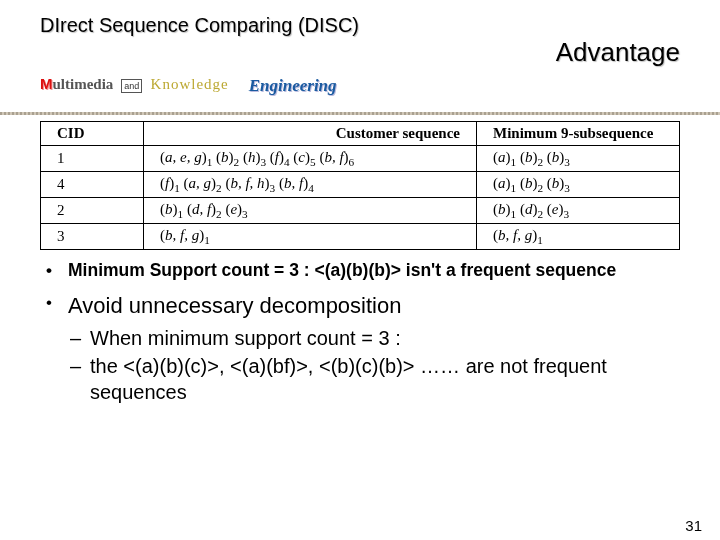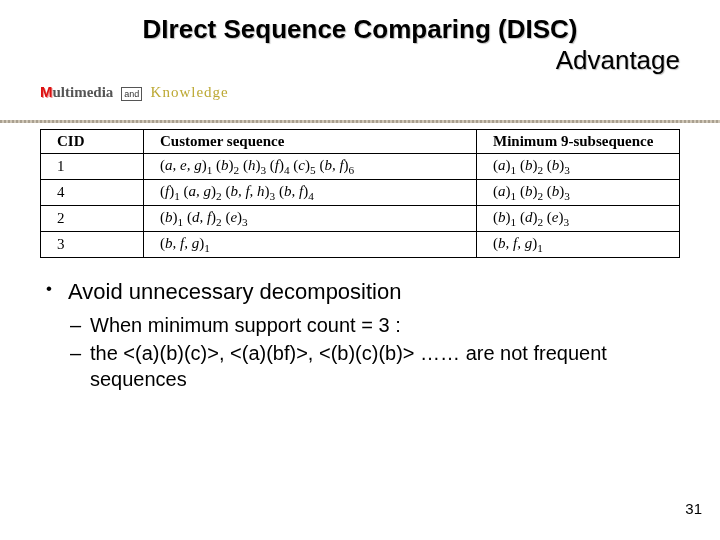--- a/index.html
+++ b/index.html
@@ -13,23 +13,23 @@
     overflow: hidden;
   }
   .slide {
     position: relative;
     width: 720px;
     height: 540px;
     box-sizing: border-box;
     padding: 10px 40px 0 40px;
   }
   .title {
-    text-align: center;
-    font-size: 26px;
-    font-weight: bold;
+    text-align: left;
+    font-size: 20px;
+    font-weight: normal;
     margin: 4px 0 0 0;
     text-shadow: 1px 1px 1px rgba(0,0,0,0.25);
   }
   .subtitle {
     text-align: right;
     font-size: 26px;
     font-weight: normal;
     margin: 0 0 8px 0;
     text-shadow: 1px 1px 1px rgba(0,0,0,0.25);
   }
@@ -68,21 +68,21 @@
   table.data th, table.data td {
     border: 1.5px solid #000;
     padding: 3px 16px;
     text-align: left;
     vertical-align: middle;
   }
   table.data th {
     font-weight: bold;
   }
   table.data .col-cid { width: 70px; }
-  table.data .col-seq { width: 300px; }
+  table.data .col-seq { width: 300px; text-align: right; }
   table.data em, table.data i { font-style: italic; }
   .sub { vertical-align: sub; font-size: 0.75em; }
 
   ul.body {
     list-style: none;
     padding: 0;
     margin: 10px 0 0 0;
     font-family: Arial, sans-serif;
   }
   ul.body > li {
@@ -94,21 +94,21 @@
   }
   ul.body > li::before {
     content: "•";
     position: absolute;
     left: 6px;
     top: 0;
     font-size: 17px;
   }
   ul.body > li.big {
     font-size: 22px;
-    margin-top: 20px;
+    margin-top: 10px;
     margin-bottom: 6px;
   }
   ul.sub {
     list-style: none;
     padding: 0;
     margin: 4px 0 0 0;
   }
   ul.sub > li {
     position: relative;
     padding-left: 50px;
@@ -119,21 +119,21 @@
   ul.sub > li::before {
     content: "–";
     position: absolute;
     left: 30px;
     top: 0;
   }
   .bold { font-weight: bold; }
   .pagenum {
     position: absolute;
     right: 18px;
-    bottom: 23px;
+    bottom: 6px;
     font-size: 15px;
     font-family: Arial, sans-serif;
   }
 </style>
 </head>
 <body>
 
 <div class="slide">
 
   <h1 class="title">DIrect Sequence Comparing (DISC)</h1>
@@ -142,20 +142,21 @@
   <div class="letterhead">
     <div class="col">
       <div>
         <span class="ml1">M</span><span class="ml-rest">ultimedia</span>
       </div>
       <div>
         <span class="and-box">and</span>
         <span class="know">K</span><span class="know">nowledge</span>
       </div>
     </div>
+    <div class="eng" style="margin-left:18px; align-self:flex-start;">Engineering</div>
   </div>
 
   <div class="hr"></div>
 
   <table class="data">
     <thead>
       <tr>
         <th class="col-cid">CID</th>
         <th class="col-seq">Customer sequence</th>
         <th>Minimum 9-subsequence</th>
@@ -179,20 +180,21 @@
       </tr>
       <tr>
         <td>3</td>
         <td>(<i>b, f, g</i>)<span class="sub">1</span></td>
         <td>(<i>b, f, g</i>)<span class="sub">1</span></td>
       </tr>
     </tbody>
   </table>
 
   <ul class="body">
+    <li class="bold">Minimum Support count = 3 : &lt;(a)(b)(b)&gt; isn't a frequent sequence</li>
     <li class="big">Avoid unnecessary decomposition</li>
   </ul>
   <ul class="sub">
     <li>When minimum support count = 3 :</li>
     <li>the &lt;(a)(b)(c)&gt;, &lt;(a)(bf)&gt;, &lt;(b)(c)(b)&gt; …… are not frequent sequences</li>
   </ul>
 
   <div class="pagenum">31</div>
 </div>
 

